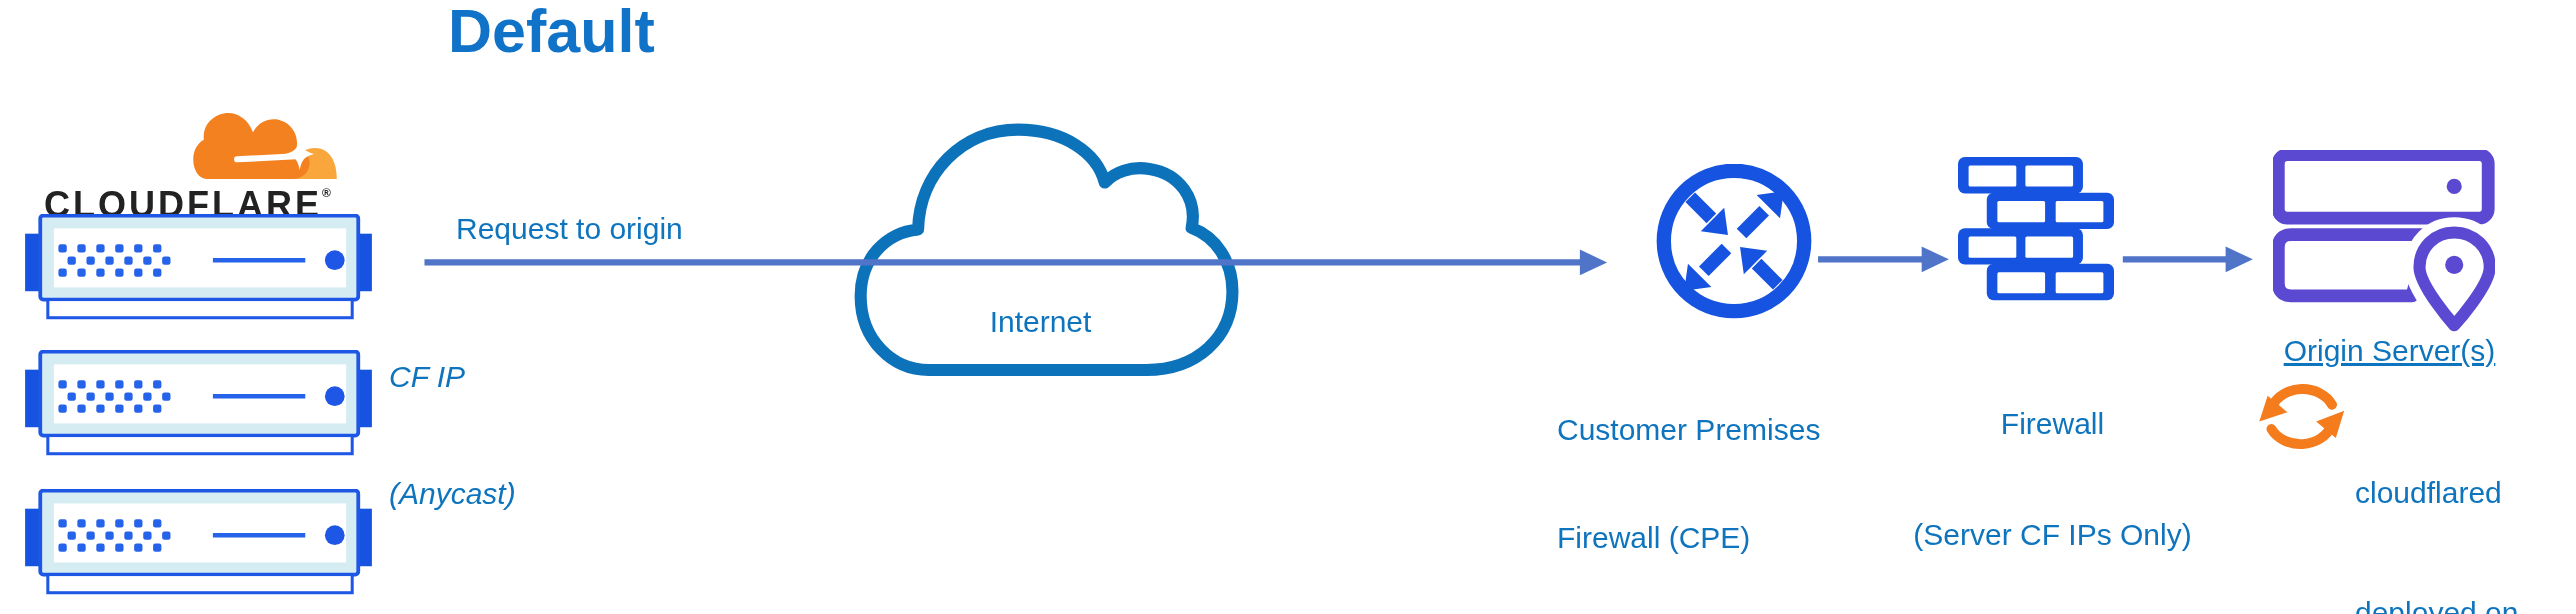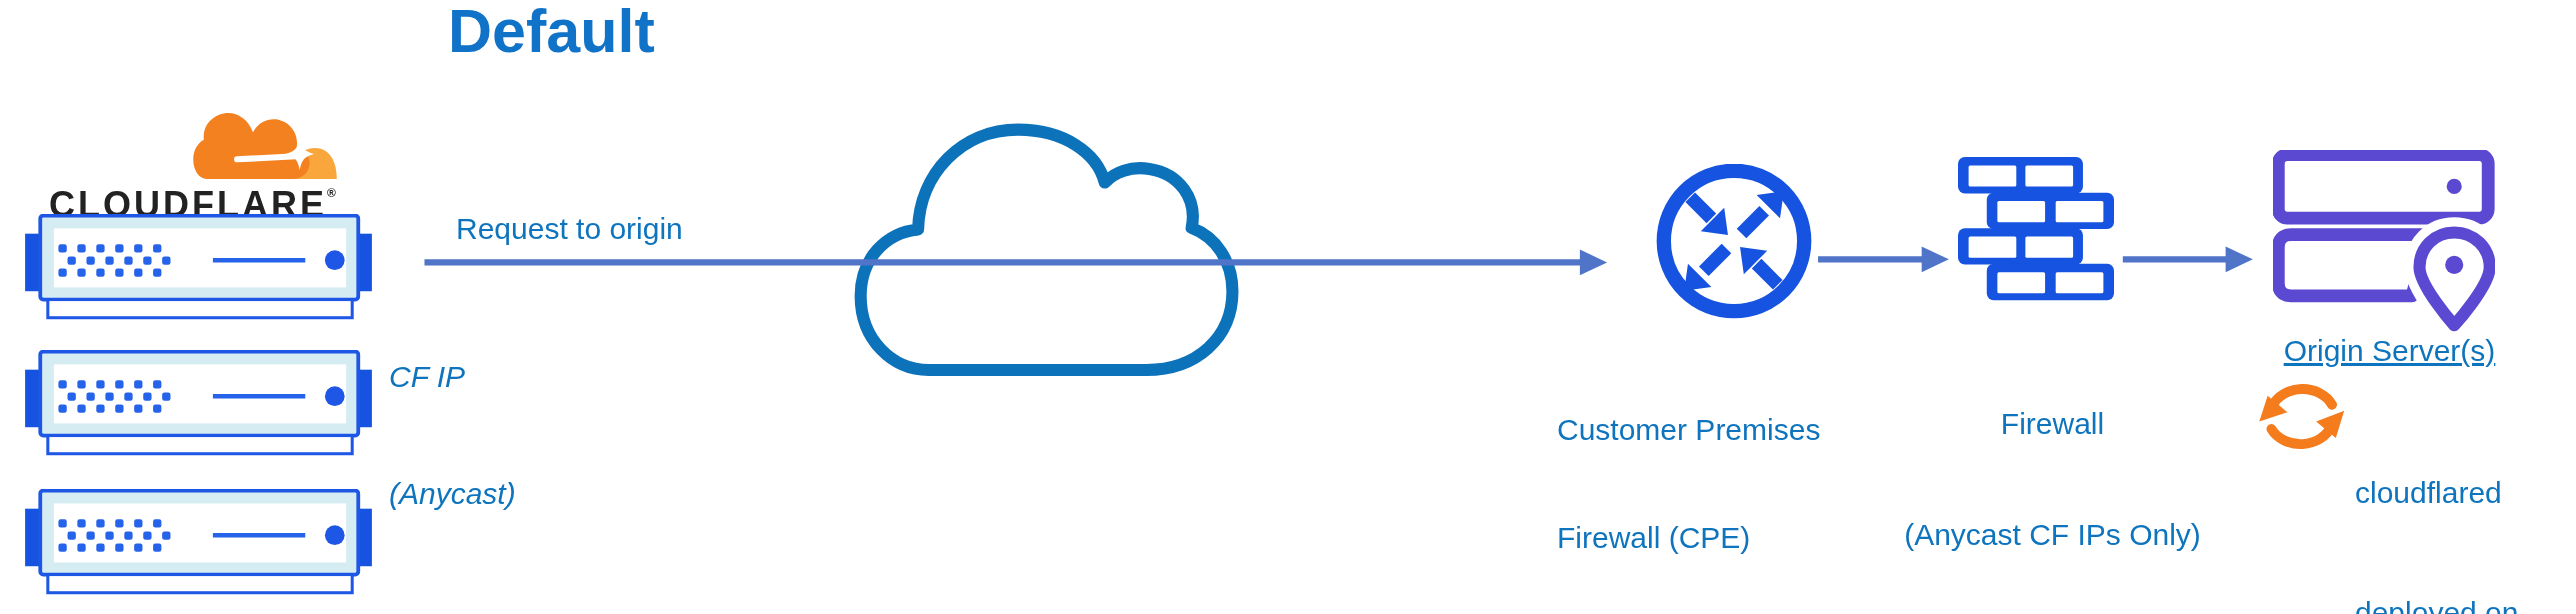--- a/index.html
+++ b/index.html
@@ -8,21 +8,21 @@
   .abs{position:absolute;}
   .lbl{color:#0e74bd;font-size:30px;line-height:37px;white-space:pre;}
   #default-title{left:448px;top:-4.5px;font-size:61px;font-weight:600;color:#1173c8;letter-spacing:0px;}
   #request-label{left:456px;top:210px;text-align:right;}
   #cfip-label{left:389px;top:279px;line-height:39px;font-style:italic;}
   #internet-label{left:821px;top:303px;width:439px;text-align:center;}
   #cpe-label{left:1557px;top:340px;line-height:36px;}
   #firewall-label{left:1884px;top:331px;width:337px;text-align:center;}
   #origin-label{left:2257px;top:332px;width:265px;text-align:center;text-decoration:underline;}
   #cloudflared-label{left:2355px;top:393px;line-height:40px;}
-  #wordmark{left:44px;top:184px;width:297px;display:flex;justify-content:center;align-items:flex-start;
+  #wordmark{left:44px;top:184px;width:297px;display:flex;justify-content:flex-start;align-items:flex-start;
             color:#222222;font-weight:800;font-size:36px;letter-spacing:3px;white-space:nowrap;}
   #wordmark .reg{font-size:12px;letter-spacing:0;margin-top:1.5px;}
   svg{display:block;}
 </style>
 </head>
 <body>
 
 <div id="canvas">
 
   <svg class="abs" style="left:193px;top:111px;" width="144" height="71" viewBox="0 0 190 94">
@@ -207,29 +207,30 @@
     <polygon points="115,38 104,74 78,52" fill="#f57c1d"></polygon>
   </svg>
 
   <div class="abs lbl" id="request-label">Request to origin</div>
 
   <div class="abs lbl" id="cfip-label">
     <div>CF IP</div>
     <div>(Anycast)</div>
   </div>
 
+  <div class="abs lbl" id="internet-label">Internet</div>
 
   <div class="abs lbl" id="cpe-label">
     <div>Customer Premises</div>
     <div>Firewall (CPE)</div>
   </div>
 
   <div class="abs lbl" id="firewall-label">
     <div>Firewall</div>
-    <div>(Anycast CF IPs Only)</div>
+    <div>(Server CF IPs Only)</div>
   </div>
 
   <div class="abs lbl" id="origin-label">Origin Server(s)</div>
 
   <div class="abs lbl" id="cloudflared-label">
     <div>cloudflared</div>
     <div>deployed on</div>
     
   </div>
 

